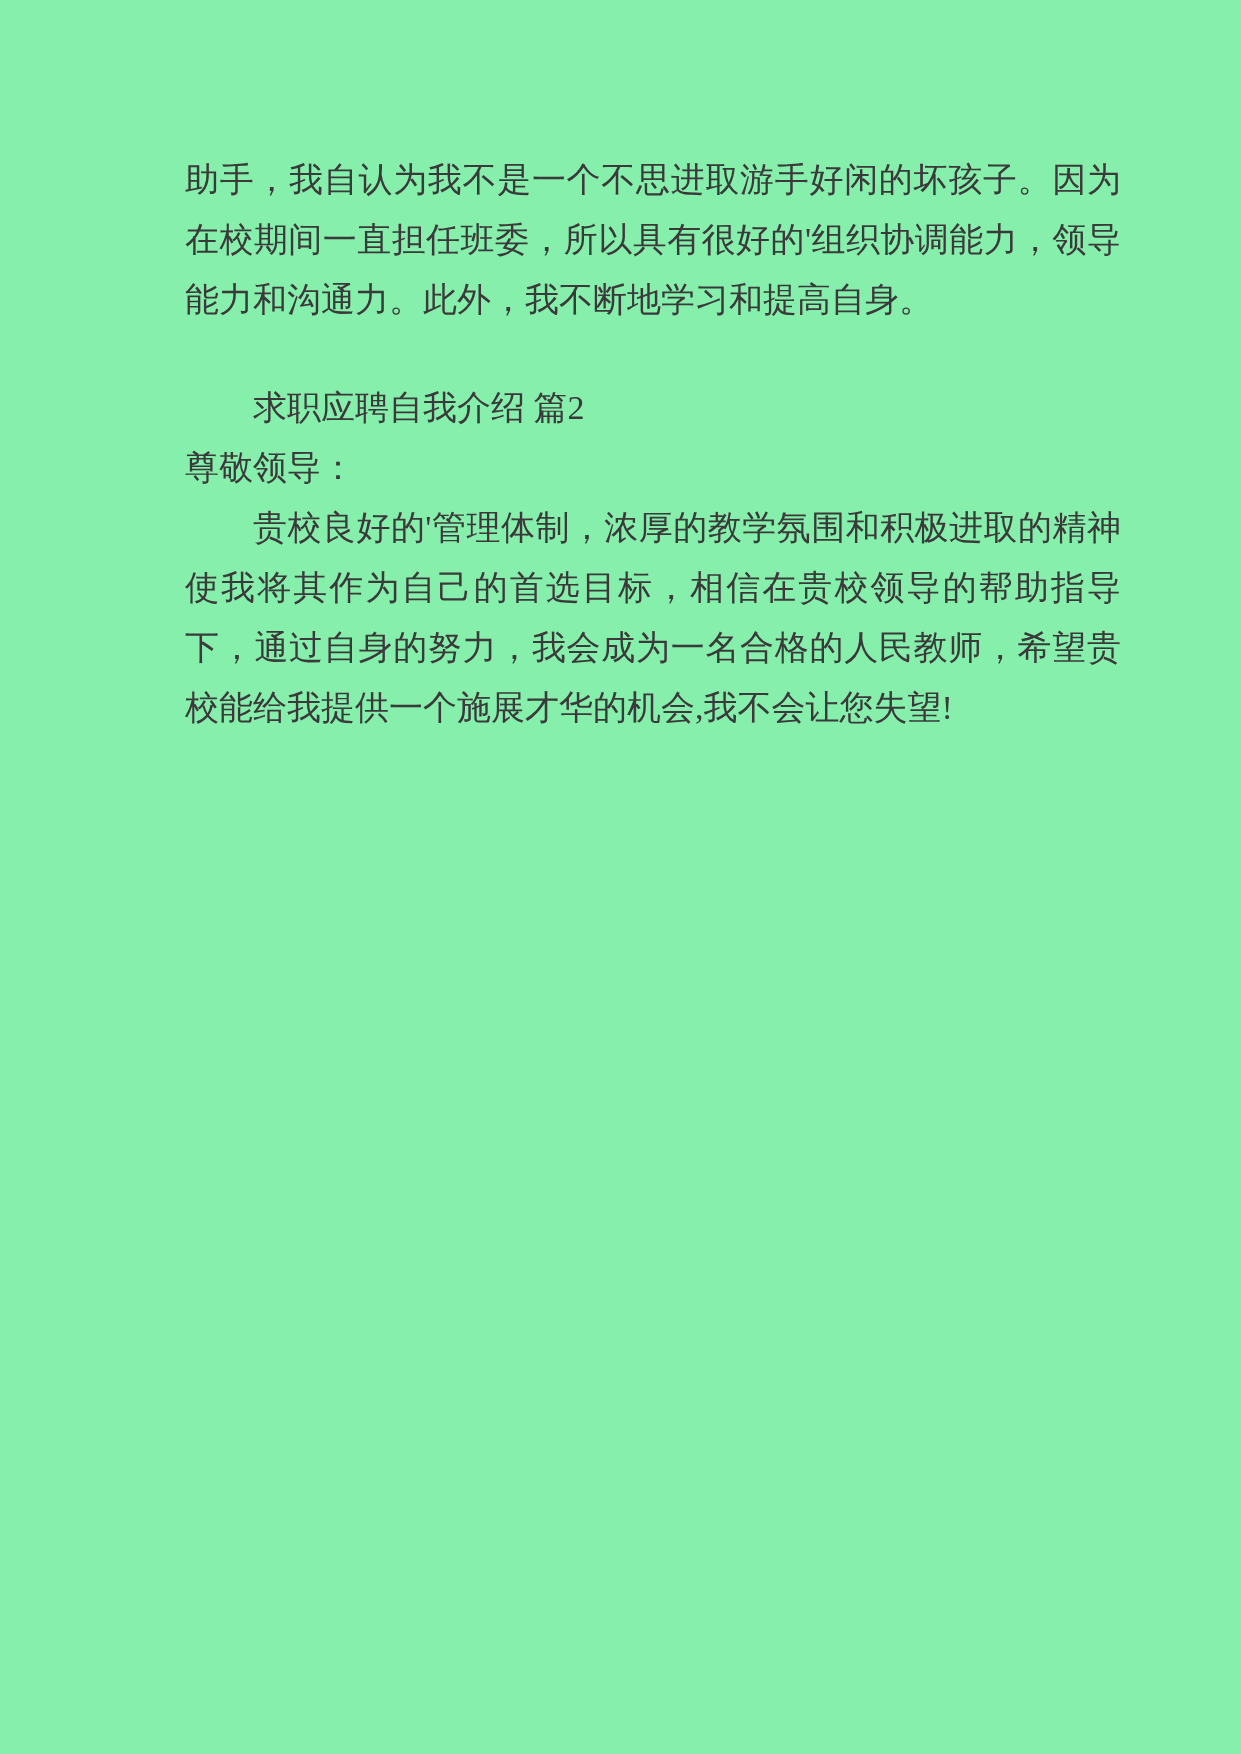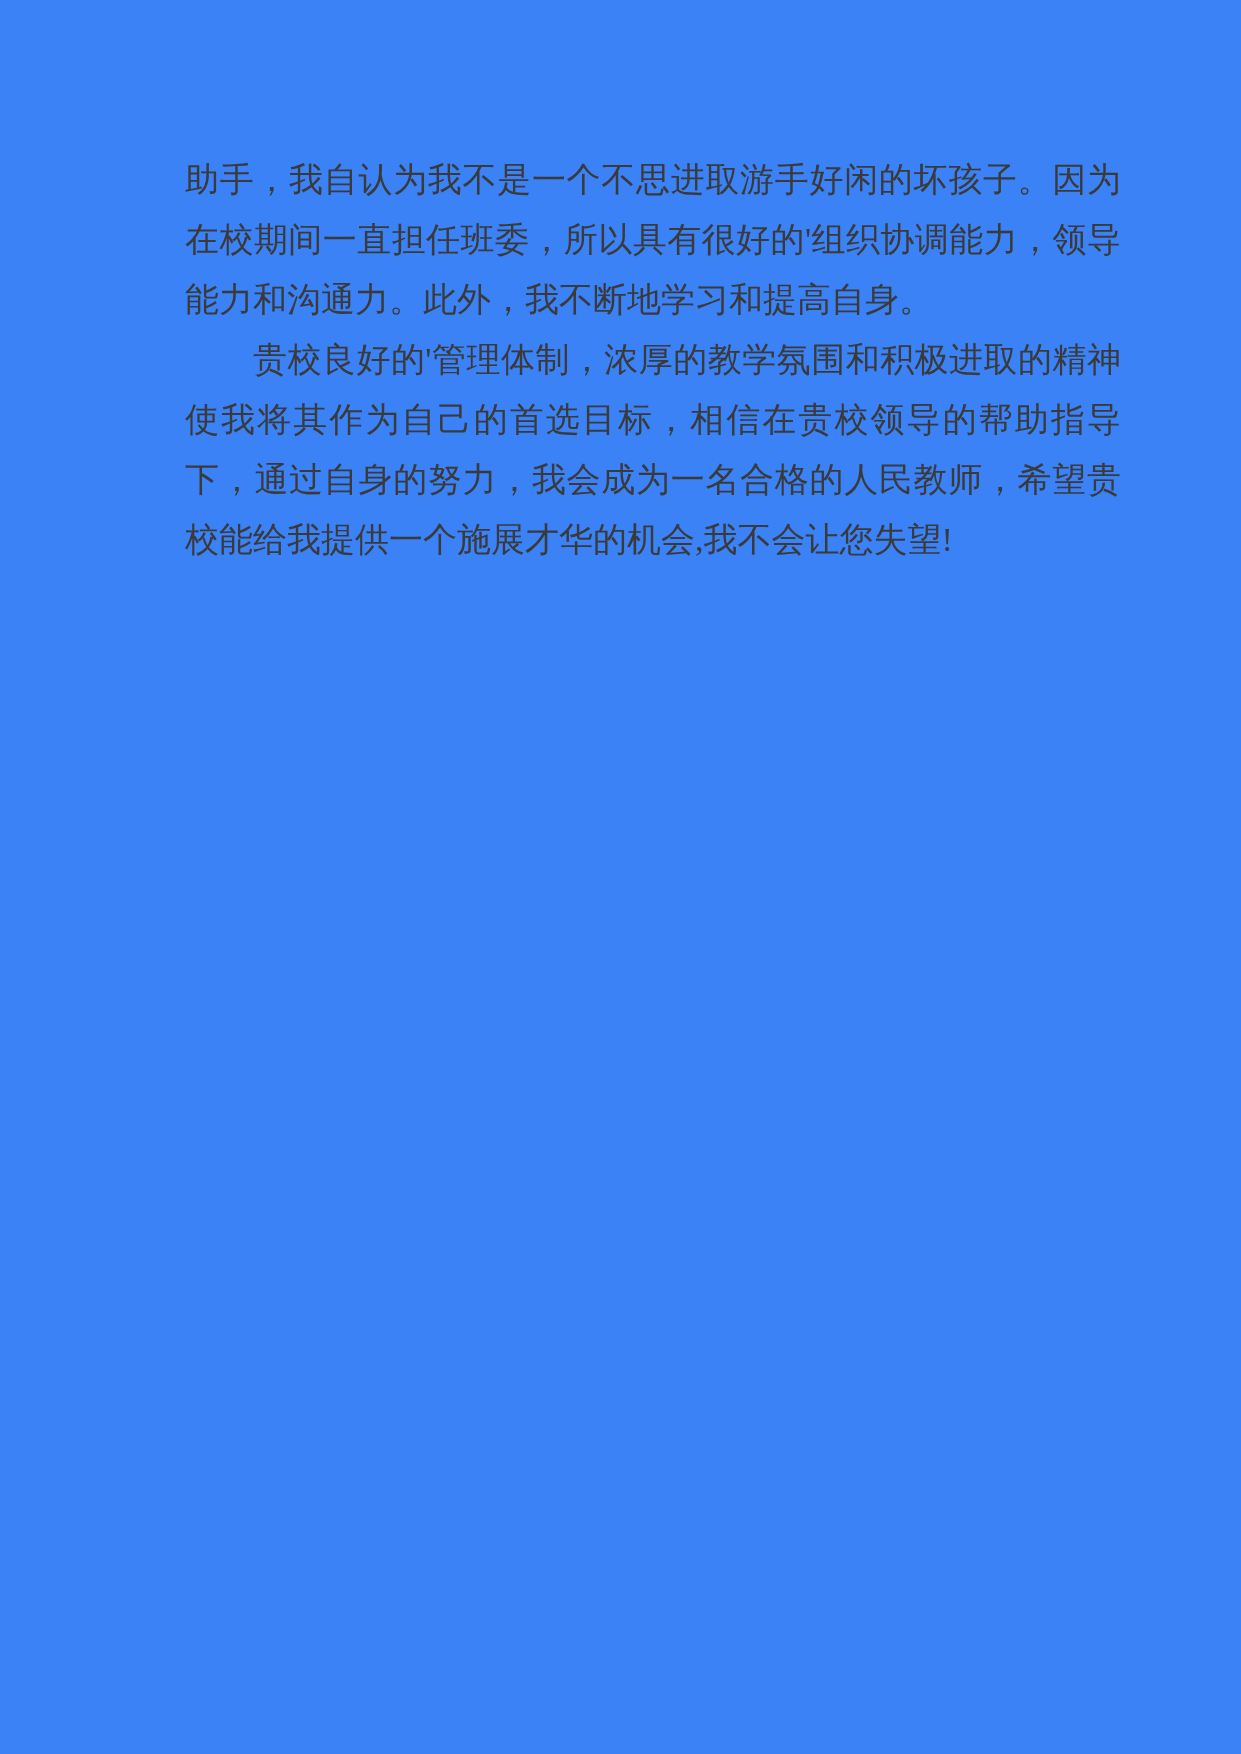--- a/index.html
+++ b/index.html
@@ -4,21 +4,21 @@
 <style>
   html, body {
     margin: 0;
     padding: 0;
     background: #ffffff;
   }
   .page {
     position: relative;
     width: 1241px;
     height: 1754px;
-    background: #3b82f6;
+    background: #86efac;
     box-sizing: border-box;
     padding: 150px 120px 0 185px;
     overflow: hidden;
     font-family: "Liberation Serif", "DejaVu Serif", serif;
     font-size: 34px;
     line-height: 60px;
     color: #3a3a3a;
   }
   .doc-body p {
     margin: 0;
@@ -33,15 +33,17 @@
     margin-top: 48px;
     text-align: left;
   }
 </style>
 </head>
 <body>
 
 <div class="page">
   <div class="doc-body">
     <p>助手，我自认为我不是一个不思进取游手好闲的坏孩子。因为在校期间一直担任班委，所以具有很好的'组织协调能力，领导能力和沟通力。此外，我不断地学习和提高自身。</p>
+    <p class="indent heading">求职应聘自我介绍 篇2</p>
+    <p>尊敬领导：</p>
     <p class="indent">贵校良好的'管理体制，浓厚的教学氛围和积极进取的精神使我将其作为自己的首选目标，相信在贵校领导的帮助指导下，通过自身的努力，我会成为一名合格的人民教师，希望贵校能给我提供一个施展才华的机会,我不会让您失望!</p>
   </div>
 </div>
 
 </body></html>

